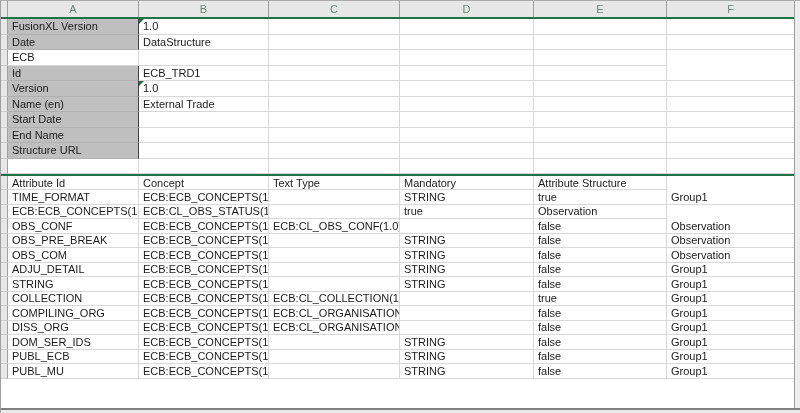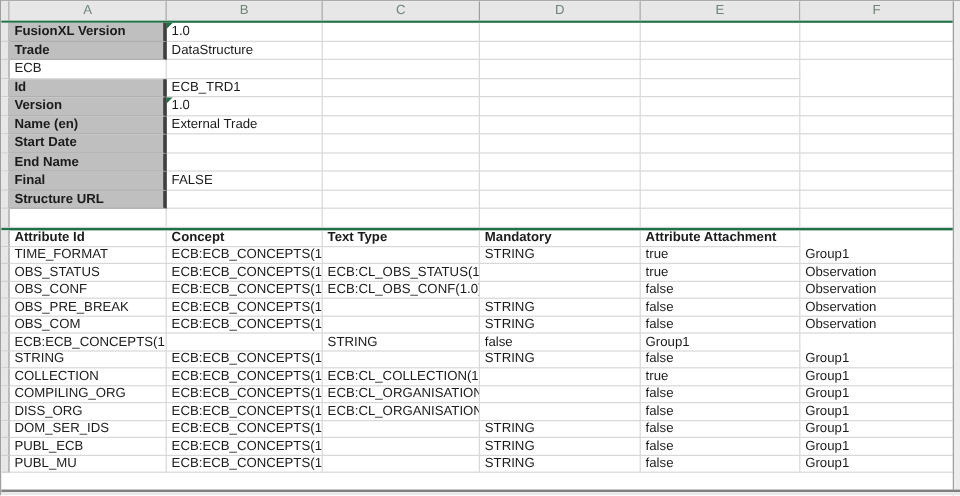--- a/index.html
+++ b/index.html
@@ -20,25 +20,25 @@
   .header-row{height:16px;}
   .header-row .cell{
     background:#e7e7e7;border-right:1px solid #9f9f9f;border-bottom:none;
     justify-content:center;padding:0;color:#6f8578;font-size:11px;
   }
   .green-rule{height:2px;width:794px;background:#1f7246;}
   
   .strip{background:#e7e7e7;border-right:1px solid #9f9f9f;border-bottom:1px solid #cfcfcf;padding:0;}
   
   .meta-row{height:15.5px;}
-  .meta-row .label-cell{background:#bfbfbf;border-right:3px solid #404040;border-bottom:1px solid #b0b0b0;font-weight:700;}
+  .meta-row .label-cell{background:#bfbfbf;border-right:1px solid #404040;border-bottom:1px solid #b0b0b0;font-weight:400;}
   .empty-row{height:15.5px;}
   
   .attr-header-row{height:16px;border-top:2px solid #1f7246;box-sizing:border-box;}
-  .attr-header-row .cell{font-weight:700;}
+  .attr-header-row .cell{font-weight:400;}
   .attr-row{height:14.5px;}
   
   .flag{position:absolute;top:0;left:0;width:0;height:0;
     border-top:5px solid #1f7246;border-right:5px solid transparent;}
   .t{overflow:hidden;white-space:nowrap;}
   
   .right-edge{position:absolute;top:0;right:0;width:6px;height:413px;
     background:#ededed;border-left:1px solid #9f9f9f;box-sizing:border-box;z-index:5;}
   .bottom-edge{position:absolute;left:0;bottom:0;width:800px;height:5px;
     background:#e9e9e9;border-top:2px solid #808080;box-sizing:border-box;z-index:6;}
@@ -71,21 +71,21 @@
         </div>
     <div class="cell"></div>
     <div class="cell"></div>
     <div class="cell"></div>
     <div class="cell"></div>
   </div>
 
   <div class="row meta-row">
     <div class="cell strip"></div>
     <div class="cell label-cell">
-          <span class="t">Trade</span>
+          <span class="t">Date</span>
         </div>
     <div class="cell">
           <span class="t">DataStructure</span>
         </div>
     <div class="cell"></div>
     <div class="cell"></div>
     <div class="cell"></div>
     <div class="cell"></div>
   </div>
 
@@ -165,33 +165,20 @@
         </div>
     <div class="cell">
           <span class="t"></span>
         </div>
     <div class="cell"></div>
     <div class="cell"></div>
     <div class="cell"></div>
     <div class="cell"></div>
   </div>
 
-  <div class="row meta-row">
-    <div class="cell strip"></div>
-    <div class="cell label-cell">
-          <span class="t">Final</span>
-        </div>
-    <div class="cell">
-          <span class="t">FALSE</span>
-        </div>
-    <div class="cell"></div>
-    <div class="cell"></div>
-    <div class="cell"></div>
-    <div class="cell"></div>
-  </div>
 
   <div class="row meta-row">
     <div class="cell strip"></div>
     <div class="cell label-cell">
           <span class="t">Structure URL</span>
         </div>
     <div class="cell">
           <span class="t"></span>
         </div>
     <div class="cell"></div>
@@ -210,21 +197,21 @@
     <div class="cell"></div>
     <div class="cell"></div>
   </div>
 
   <div class="row attr-header-row" id="attr-header-row">
     <div class="cell strip"></div>
   <div class="cell">Attribute Id</div>
       <div class="cell">Concept</div>
       <div class="cell">Text Type</div>
       <div class="cell">Mandatory</div>
-      <div class="cell">Attribute Attachment</div>
+      <div class="cell">Attribute Structure</div>
     </div>
 
   <div id="attr-rows">
   <div class="row attr-row">
     <div class="cell strip"></div>
     <div class="cell">
           <span class="t">TIME_FORMAT</span>
         </div>
     <div class="cell">
           <span class="t">ECB:ECB_CONCEPTS(1.0).TIME_FORMAT</span>
@@ -239,23 +226,20 @@
           <span class="t">true</span>
         </div>
     <div class="cell">
           <span class="t">Group1</span>
         </div>
   </div>
 
   <div class="row attr-row">
     <div class="cell strip"></div>
     <div class="cell">
-          <span class="t">OBS_STATUS</span>
-        </div>
-    <div class="cell">
           <span class="t">ECB:ECB_CONCEPTS(1.0).OBS_STATUS</span>
         </div>
     <div class="cell">
           <span class="t">ECB:CL_OBS_STATUS(1.0)</span>
         </div>
     <div class="cell">
           <span class="t"></span>
         </div>
     <div class="cell">
           <span class="t">true</span>
@@ -326,20 +310,23 @@
     <div class="cell">
           <span class="t">false</span>
         </div>
     <div class="cell">
           <span class="t">Observation</span>
         </div>
   </div>
 
   <div class="row attr-row">
     <div class="cell strip"></div>
+    <div class="cell">
+          <span class="t">ADJU_DETAIL</span>
+        </div>
     <div class="cell">
           <span class="t">ECB:ECB_CONCEPTS(1.0).ADJU_DETAIL</span>
         </div>
     <div class="cell">
           <span class="t"></span>
         </div>
     <div class="cell">
           <span class="t">STRING</span>
         </div>
     <div class="cell">

